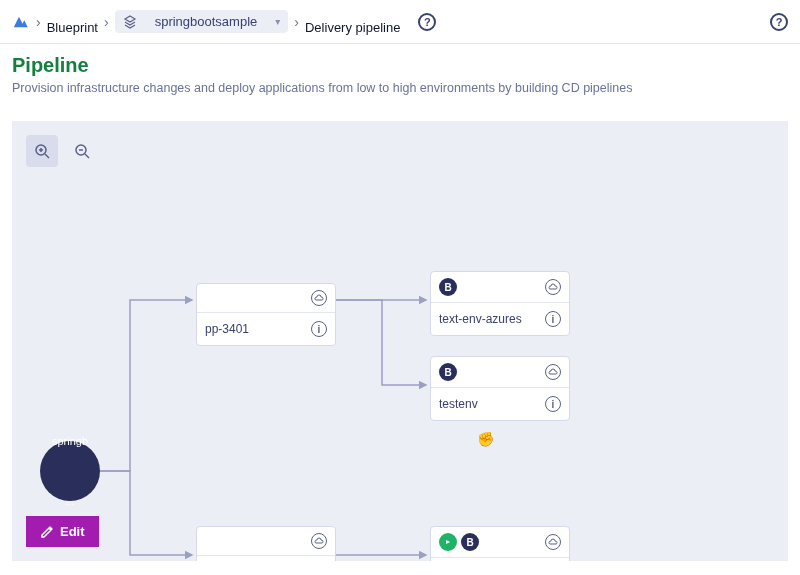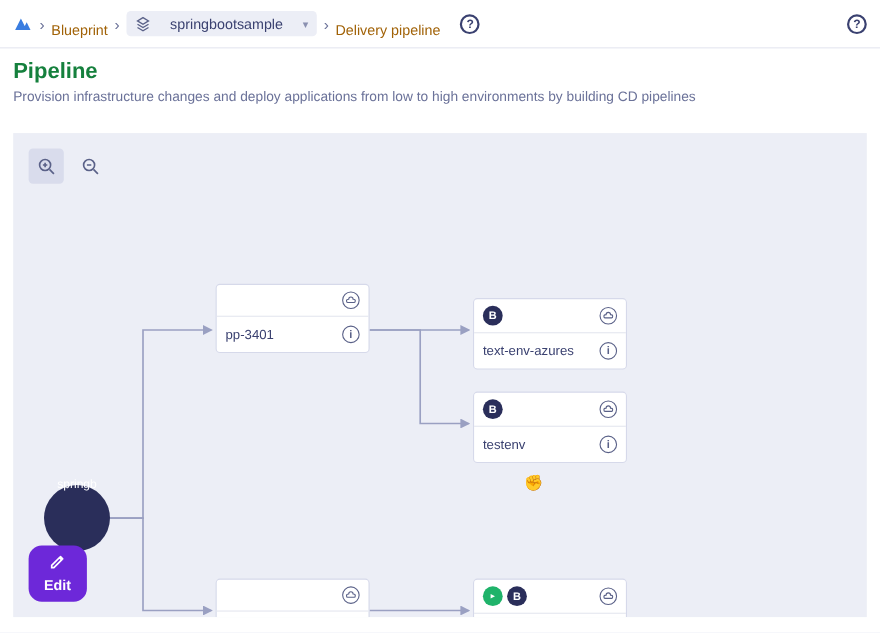--- a/index.html
+++ b/index.html
@@ -1,40 +1,40 @@
 <!DOCTYPE html>
 <html><head>
 <meta charset="utf-8">
 <style>
 * { box-sizing: border-box; margin: 0; padding: 0; }
 body { font-family: -apple-system, BlinkMacSystemFont, "Segoe UI", sans-serif; background: #fff; color: #1b2240; font-size: 13px; }
 .header { display: flex; align-items: center; padding: 8px 12px; border-bottom: 1px solid #e4e6ef; gap: 6px; }
 .logo { width: 18px; height: 14px; display: inline-flex; }
 .chev { color: #6b7299; font-size: 14px; }
-.crumb { color: #a16207; font-size: 13px; margin-top: 12px; }
+.crumb { color: #0f172a; font-size: 13px; margin-top: 12px; }
 .crumb-pill { display: inline-flex; align-items: center; gap: 18px; background: #eceef6; border-radius: 4px; padding: 4px 8px; color: #3a4170; }
 .crumb-pill .dd { color: #8a90b0; font-size: 10px; }
 .help { width: 18px; height: 18px; border: 2px solid #3a4170; border-radius: 50%; display: inline-flex; align-items: center; justify-content: center; font-size: 11px; font-weight: 700; color: #3a4170; }
 .spacer { flex: 1; }
 .title-block { padding: 10px 12px 14px; }
 .title { color: #15803d; font-size: 20px; font-weight: 700; margin-bottom: 4px; }
 .subtitle { color: #6b7299; font-size: 12.5px; }
 .canvas-wrap { margin: 12px; background: #eceef6; position: relative; height: 440px; overflow: hidden; }
 .toolbar { position: absolute; top: 14px; left: 14px; display: flex; gap: 8px; }
 .tb-btn { width: 32px; height: 32px; border-radius: 4px; display: flex; align-items: center; justify-content: center; color: #5a6188; }
 .tb-btn.active { background: #d9dcec; }
 .root-node { position: absolute; left: 28px; top: 320px; width: 60px; height: 60px; border-radius: 50%; background: #2a2e5a; color: #fff; display: flex; flex-direction: column; align-items: center; justify-content: center; font-size: 11px; gap: 48px; }
 .node { position: absolute; width: 140px; background: #fff; border: 1px solid #d6d9ea; border-radius: 4px; }
 .node-top { display: flex; align-items: center; justify-content: space-between; padding: 6px 8px; border-bottom: 1px solid #e4e6ef; }
 .node-bot { display: flex; align-items: center; justify-content: space-between; padding: 8px 8px; font-size: 12px; color: #3a4170; }
 .badge-b { width: 18px; height: 18px; border-radius: 50%; background: #2a2e5a; color: #fff; font-size: 10px; font-weight: 700; display: inline-flex; align-items: center; justify-content: center; }
 .badge-g { width: 18px; height: 18px; border-radius: 50%; background: #1fb36a; color: #fff; display: inline-flex; align-items: center; justify-content: center; margin-right: 4px; }
 .icon-cloud { width: 16px; height: 16px; border: 1.5px solid #5a6188; border-radius: 50%; display: inline-flex; align-items: center; justify-content: center; }
 .info { width: 16px; height: 16px; border: 1.5px solid #5a6188; border-radius: 50%; display: inline-flex; align-items: center; justify-content: center; font-size: 10px; font-weight: 700; color: #5a6188; }
-.edit-btn { position: absolute; bottom: 14px; left: 14px; background: #6d28d9; color: #fff; border: none; border-radius: 12px; padding: 8px 14px; font-size: 13px; font-weight: 600; display: inline-flex; align-items: center; gap: 6px; cursor: pointer; flex-direction: column; }
+.edit-btn { position: absolute; bottom: 14px; left: 14px; background: #a21caf; color: #fff; border: none; border-radius: 0; padding: 8px 14px; font-size: 13px; font-weight: 600; display: inline-flex; align-items: center; gap: 6px; cursor: pointer; }
 .cursor { position: absolute; left: 465px; top: 310px; font-size: 14px; color: #3a4170; }
 svg.edges { position: absolute; inset: 0; width: 100%; height: 100%; pointer-events: none; }
 </style>
 </head>
 <body>
 
 <div class="header">
   <span class="logo">
     <svg viewBox="0 0 20 16">
         <path d="M2 14 L8 2 L10 6 L14 14 Z M10 14 L14 6 L18 14 Z" fill="#3a7de0"></path>
@@ -93,21 +93,21 @@
     <path d="M324 179 L414 179" fill="none" stroke="#9aa0c2" stroke-width="1.5" marker-end="url(#ah)"></path>
     <path d="M324 179 L370 179 L370 264 L414 264" fill="none" stroke="#9aa0c2" stroke-width="1.5" marker-end="url(#ah)"></path>
     <path d="M324 434 L414 434" fill="none" stroke="#9aa0c2" stroke-width="1.5" marker-end="url(#ah)"></path>
   </svg>
 
   <div class="root-node">
     <span>springb</span>
     <span>...</span>
   </div>
 
-  <div class="node" style="left:184px; top:137px">
+  <div class="node" style="left:184px; top:162px">
     <div class="node-top">
         <span></span>
         <span class="icon-cloud">
           <svg width="10" height="10" viewBox="0 0 10 10">
             <path d="M2 7 Q1 7 1 5.5 Q1 4 3 4 Q3 2 5 2 Q7 2 7 4 Q9 4 9 5.5 Q9 7 8 7 Z" fill="none" stroke="#5a6188" stroke-width="1"></path>
           </svg>
         </span>
       </div>
     <div class="node-bot">
         <span>pp-3401</span>

